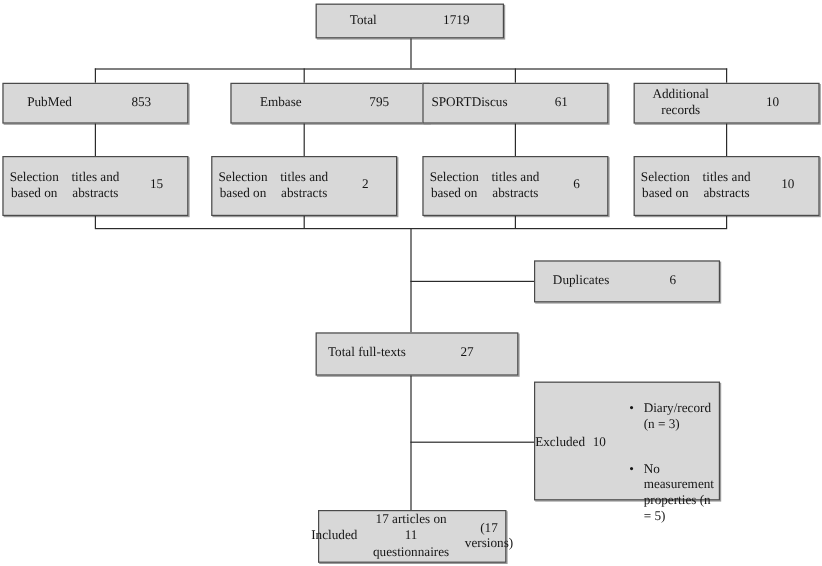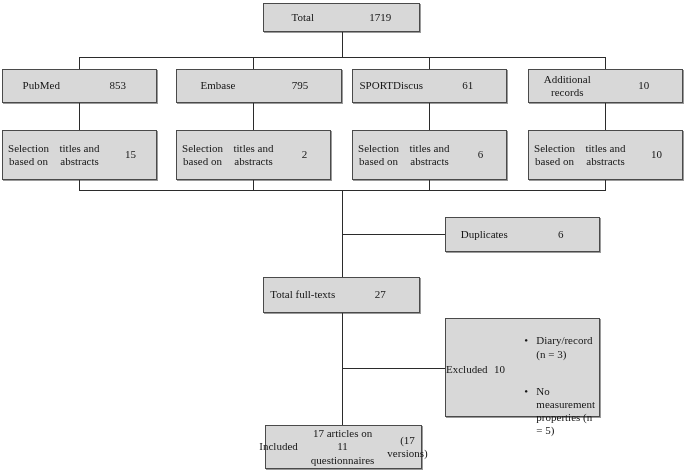--- a/index.html
+++ b/index.html
@@ -67,21 +67,21 @@
   <div class="hline" style="left:79px; top:57px; width:527px"></div>
   <div class="vline" style="left:79px; top:57px; height:12px"></div>
   <div class="vline" style="left:253px; top:57px; height:12px"></div>
   <div class="vline" style="left:429px; top:57px; height:12px"></div>
   <div class="vline" style="left:605px; top:57px; height:12px"></div>
 
   <div class="box" style="left:2px; top:69px; width:155px; height:34px">
     <div>PubMed</div>
     <div>853</div>
   </div>
-  <div class="box" style="left:176px; top:69px; width:166px; height:34px">
+  <div class="box" style="left:192px; top:69px; width:166px; height:34px">
     <div>Embase</div>
     <div>795</div>
   </div>
   <div class="box" style="left:352px; top:69px; width:155px; height:34px">
     <div>SPORTDiscus</div>
     <div>61</div>
   </div>
   <div class="box" style="left:528px; top:69px; width:155px; height:34px">
     <div>Additional records</div>
     <div>10</div>
@@ -119,21 +119,21 @@
   <div class="vline" style="left:605px; top:180px; height:10px"></div>
   <div class="hline" style="left:79px; top:190px; width:527px"></div>
   <div class="vline" style="left:342px; top:190px; height:87px"></div>
 
   <div class="hline" style="left:342px; top:234px; width:103px"></div>
   <div class="box" style="left:445px; top:217px; width:155px; height:35px">
     <div>Duplicates</div>
     <div>6</div>
   </div>
 
-  <div class="box" style="left:263px; top:277px; width:157px; height:36px">
+  <div class="box" style="left:263px; top:277px; width:169px; height:36px">
     <div>Total full-texts</div>
     <div>27</div>
   </div>
 
   <div class="vline" style="left:342px; top:313px; height:112px"></div>
   <div class="hline" style="left:342px; top:368px; width:103px"></div>
 
   <div class="box box-excluded" style="left:445px; top:318px; width:155px; height:99px">
     <div>Excluded</div>
     <div>10</div>

